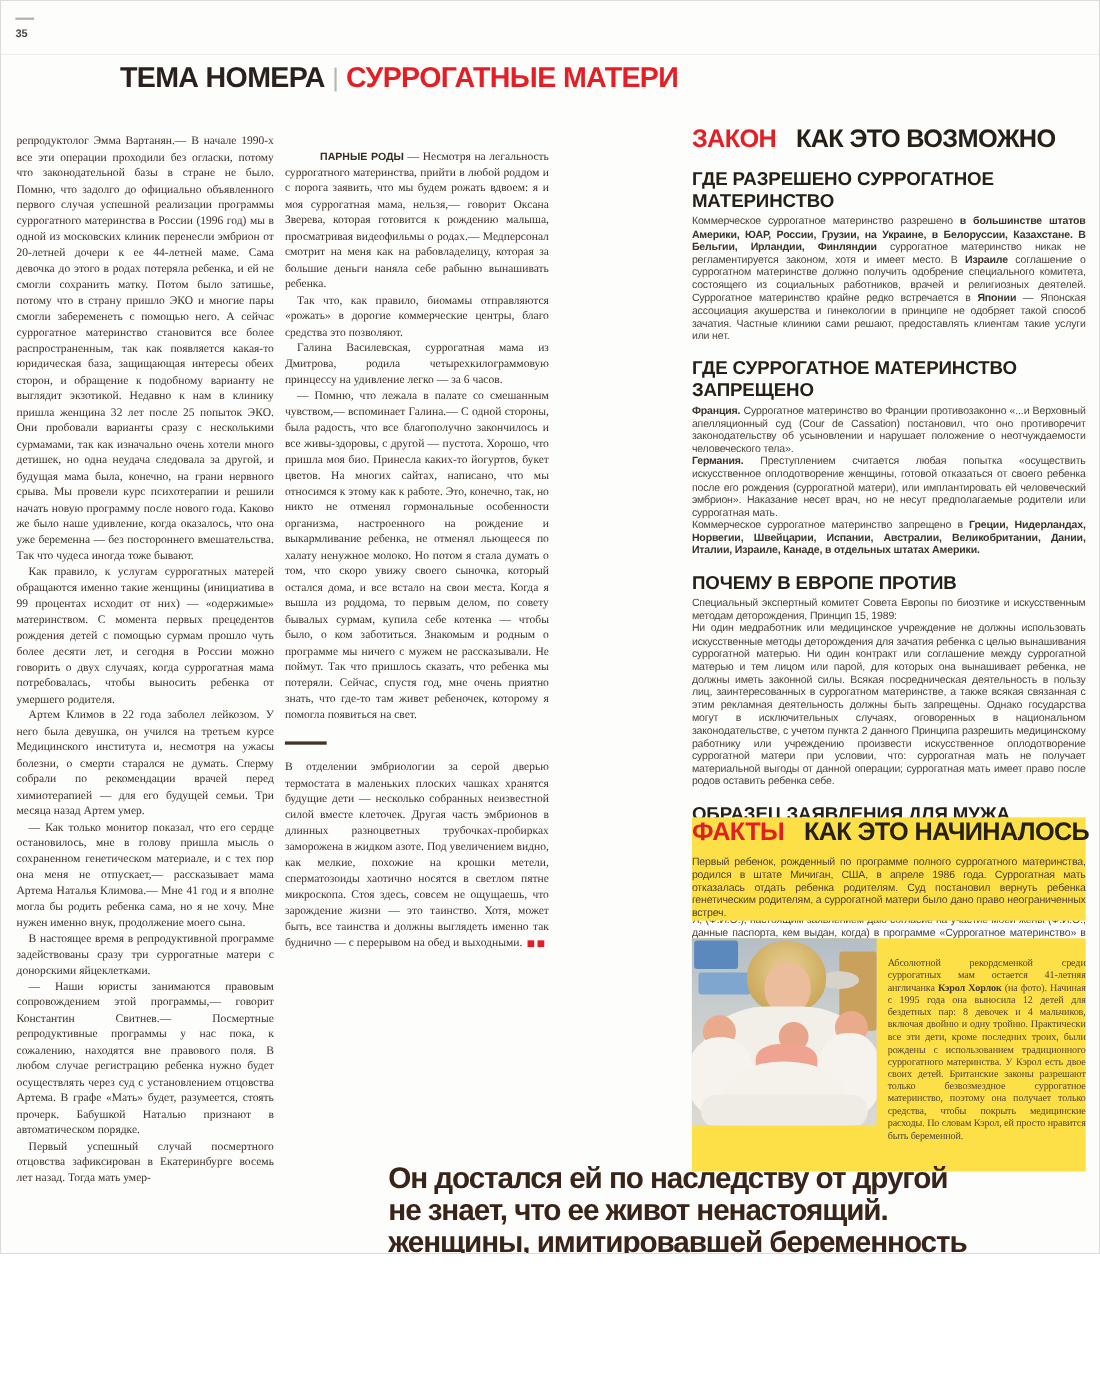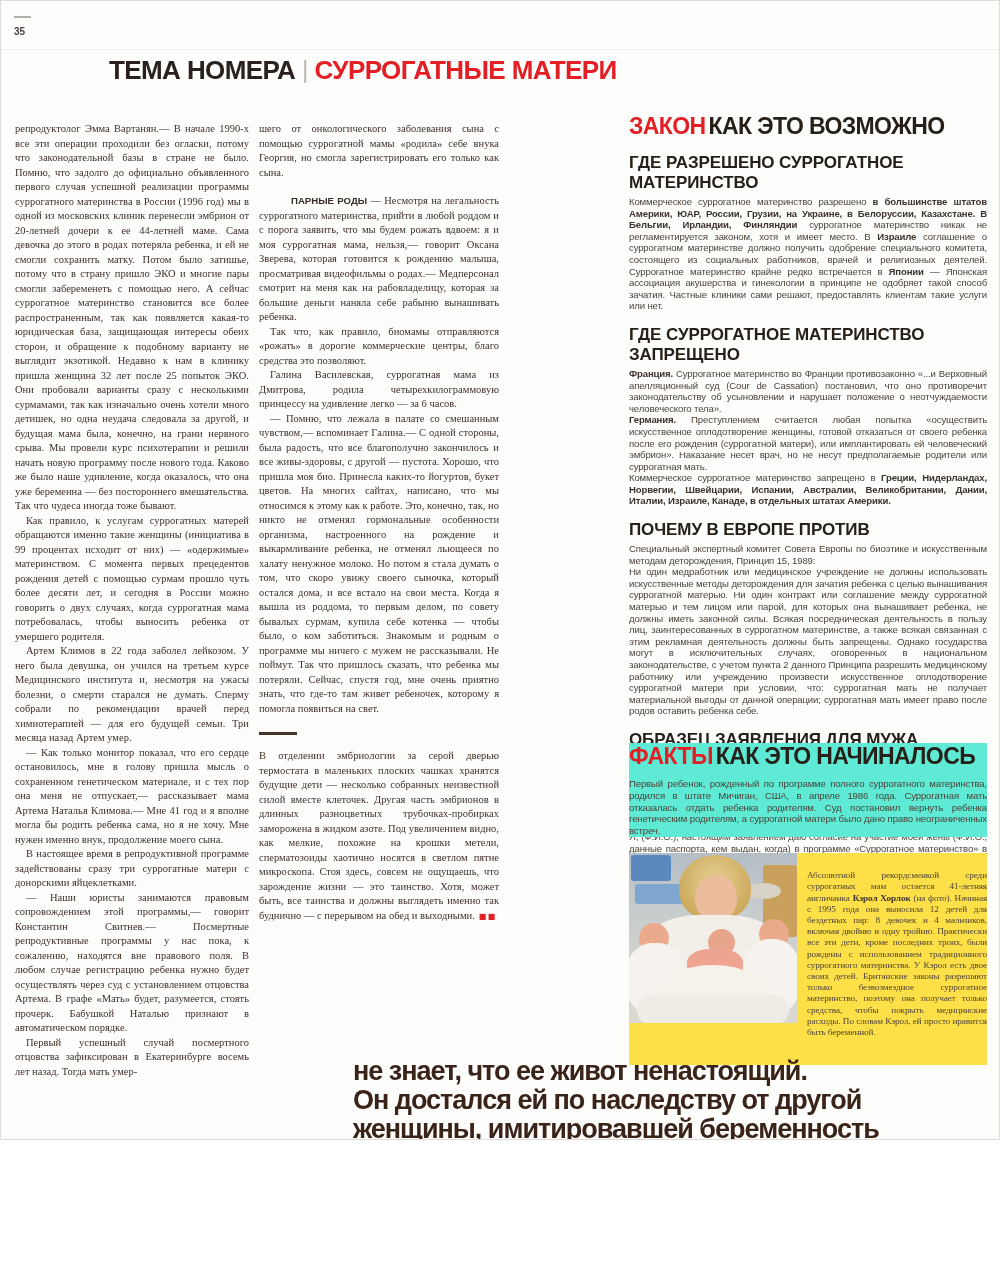--- a/index.html
+++ b/index.html
@@ -24,23 +24,23 @@
   .col p{margin:0;}
   .col p.ind{text-indent:11px;}
   .col p.gap-top{margin-top:14px;}
   .col .b{font-family:"Liberation Sans",sans-serif;font-weight:bold;font-size:9.6px;color:#382b24;padding-left:32px;}
   .divider{width:38px;height:3px;background:#46332a;margin:16px 0 14px 0;}
   .endmark{color:#e31e24;font-size:8px;letter-spacing:1.5px;margin-left:4px;font-family:"DejaVu Sans",sans-serif;}
 
   
   .law,.facts{position:absolute;left:628px;width:358px;font-family:"Liberation Sans",sans-serif;color:#4e4339;}
   .law{top:112px;}
-  .facts{top:742px;background:#5eead4;}
+  .facts{top:742px;background:#fde047;}
   .big-headline{font-size:23px;font-weight:bold;letter-spacing:-0.6px;color:#262019;margin:0 0 8px 0;white-space:nowrap;}
-  .big-headline .red{margin-right:3px;}
+  .big-headline .red{margin-right:18px;}
   .sec-h{font-size:17px;font-weight:bold;color:#262019;margin:13px 0 3px 0;letter-spacing:-0.1px;}
   .sec-p{margin:0;font-size:9.6px;line-height:11.6px;letter-spacing:-0.15px;text-align:justify;}
   .sec-p .b{font-weight:bold;color:#3e342c;}
   .bold-line{font-weight:bold;color:#3e342c;margin-left:32px;}
   .facts-intro{margin:6px 0 0 0;font-size:9.6px;line-height:11.8px;letter-spacing:-0.15px;text-align:justify;}
 
   
   .photo-row{position:absolute;left:628px;top:852px;width:358px;height:212px;background:#fde047;}
   .photo{position:absolute;left:0;top:0;width:168px;height:170px;overflow:hidden;
          background:linear-gradient(180deg,#b4bec6 0%,#c7cccd 35%,#d6d3cf 70%,#dcd8d2 100%);}
@@ -92,21 +92,20 @@
     <p class="body">репродуктолог Эмма Вартанян.— В начале 1990-х все эти операции проходили без огласки, потому что законодательной базы в стране не было. Помню, что задолго до официально объявленного первого случая успешной реализации программы суррогатного материнства в России (1996 год) мы в одной из московских клиник перенесли эмбрион от 20-летней дочери к ее 44-летней маме. Сама девочка до этого в родах потеряла ребенка, и ей не смогли сохранить матку. Потом было затишье, потому что в страну пришло ЭКО и многие пары смогли забеременеть с помощью него. А сейчас суррогатное материнство становится все более распространенным, так как появляется какая-то юридическая база, защищающая интересы обеих сторон, и обращение к подобному варианту не выглядит экзотикой. Недавно к нам в клинику пришла женщина 32 лет после 25 попыток ЭКО. Они пробовали варианты сразу с несколькими сурмамами, так как изначально очень хотели много детишек, но одна неудача следовала за другой, и будущая мама была, конечно, на грани нервного срыва. Мы провели курс психотерапии и решили начать новую программу после нового года. Каково же было наше удивление, когда оказалось, что она уже беременна — без постороннего вмешательства. Так что чудеса иногда тоже бывают.</p>
     <p class="body ind">Как правило, к услугам суррогатных матерей обращаются именно такие женщины (инициатива в 99 процентах исходит от них) — «одержимые» материнством. С момента первых прецедентов рождения детей с помощью сурмам прошло чуть более десяти лет, и сегодня в России можно говорить о двух случаях, когда суррогатная мама потребовалась, чтобы выносить ребенка от умершего родителя.</p>
     <p class="body ind">Артем Климов в 22 года заболел лейкозом. У него была девушка, он учился на третьем курсе Медицинского института и, несмотря на ужасы болезни, о смерти старался не думать. Сперму собрали по рекомендации врачей перед химиотерапией — для его будущей семьи. Три месяца назад Артем умер.</p>
     <p class="body ind">— Как только монитор показал, что его сердце остановилось, мне в голову пришла мысль о сохраненном генетическом материале, и с тех пор она меня не отпускает,— рассказывает мама Артема Наталья Климова.— Мне 41 год и я вполне могла бы родить ребенка сама, но я не хочу. Мне нужен именно внук, продолжение моего сына.</p>
     <p class="body ind">В настоящее время в репродуктивной программе задействованы сразу три суррогатные матери с донорскими яйцеклетками.</p>
     <p class="body ind">— Наши юристы занимаются правовым сопровождением этой программы,— говорит Константин Свитнев.— Посмертные репродуктивные программы у нас пока, к сожалению, находятся вне правового поля. В любом случае регистрацию ребенка нужно будет осуществлять через суд с установлением отцовства Артема. В графе «Мать» будет, разумеется, стоять прочерк. Бабушкой Наталью признают в автоматическом порядке.</p>
     <p class="body ind">Первый успешный случай посмертного отцовства зафиксирован в Екатеринбурге восемь лет назад. Тогда мать умер-</p>
   </div>
 
   <div class="col col-mid">
-    <p class="body">шего от онкологического заболевания сына с помощью суррогатной мамы «родила» себе внука Георгия, но смогла зарегистрировать его только как сына.</p>
     <p class="body gap-top"><span class="b">ПАРНЫЕ РОДЫ</span><span> — Несмотря на легальность суррогатного материнства, прийти в любой роддом и с порога заявить, что мы будем рожать вдвоем: я и моя суррогатная мама, нельзя,— говорит Оксана Зверева, которая готовится к рождению малыша, просматривая видеофильмы о родах.— Медперсонал смотрит на меня как на рабовладелицу, которая за большие деньги наняла себе рабыню вынашивать ребенка.</span></p>
     <p class="body ind">Так что, как правило, биомамы отправляются «рожать» в дорогие коммерческие центры, благо средства это позволяют.</p>
     <p class="body ind">Галина Василевская, суррогатная мама из Дмитрова, родила четырехкилограммовую принцессу на удивление легко — за 6 часов.</p>
     <p class="body ind">— Помню, что лежала в палате со смешанным чувством,— вспоминает Галина.— С одной стороны, была радость, что все благополучно закончилось и все живы-здоровы, с другой — пустота. Хорошо, что пришла моя био. Принесла каких-то йогуртов, букет цветов. На многих сайтах, написано, что мы относимся к этому как к работе. Это, конечно, так, но никто не отменял гормональные особенности организма, настроенного на рождение и выкармливание ребенка, не отменял льющееся по халату ненужное молоко. Но потом я стала думать о том, что скоро увижу своего сыночка, который остался дома, и все встало на свои места. Когда я вышла из роддома, то первым делом, по совету бывалых сурмам, купила себе котенка — чтобы было, о ком заботиться. Знакомым и родным о программе мы ничего с мужем не рассказывали. Не поймут. Так что пришлось сказать, что ребенка мы потеряли. Сейчас, спустя год, мне очень приятно знать, что где-то там живет ребеночек, которому я помогла появиться на свет.</p>
     <div class="divider"></div>
     <p class="body"><span>В отделении эмбриологии за серой дверью термостата в маленьких плоских чашках хранятся будущие дети — несколько собранных неизвестной силой вместе клеточек. Другая часть эмбрионов в длинных разноцветных трубочках-пробирках заморожена в жидком азоте. Под увеличением видно, как мелкие, похожие на крошки метели, сперматозоиды хаотично носятся в светлом пятне микроскопа. Стоя здесь, совсем не ощущаешь, что зарождение жизни — это таинство. Хотя, может быть, все таинства и должны выглядеть именно так буднично — с перерывом на обед и выходными.</span><span class="endmark">■■</span></p>
   </div>
 
   <div class="law">
     <div class="big-headline">
@@ -152,22 +151,22 @@
       <div class="ph ph-wrap-r"></div>
       <div class="ph ph-bhead-c"></div>
       <div class="ph ph-pink"></div>
       <div class="ph ph-bundle"></div>
       <div class="ph ph-arm"></div>
     </div>
     <p class="caption"><span>Абсолютной рекордсменкой среди суррогатных мам остается 41-летняя англичанка </span><span class="b">Кэрол Хорлок</span><span> (на фото). Начиная с 1995 года она выносила 12 детей для бездетных пар: 8 девочек и 4 мальчиков, включая двойню и одну тройню. Практически все эти дети, кроме последних троих, были рождены с использованием традиционного суррогатного материнства. У Кэрол есть двое своих детей. Британские законы разрешают только безвозмездное суррогатное материнство, поэтому она получает только средства, чтобы покрыть медицинские расходы. По словам Кэрол, ей просто нравится быть беременной.</span></p>
   </div>
 
   <div class="quote">
+    <div>Он достался ей по наследству от другой</div>
     <div>не знает, что ее живот ненастоящий.</div>
-    <div>Он достался ей по наследству от другой</div>
     <div>женщины, имитировавшей беременность</div>
   </div>
 
   <div class="footer footer-mag">
     <div>ОГОНЁК</div>
     <div>№4 | 1 февраля 2010 года</div>
   </div>
   <div class="footer footer-urls">
     <div>www.ogoniok.com</div>
     <div>www.kommersant.ru</div>

